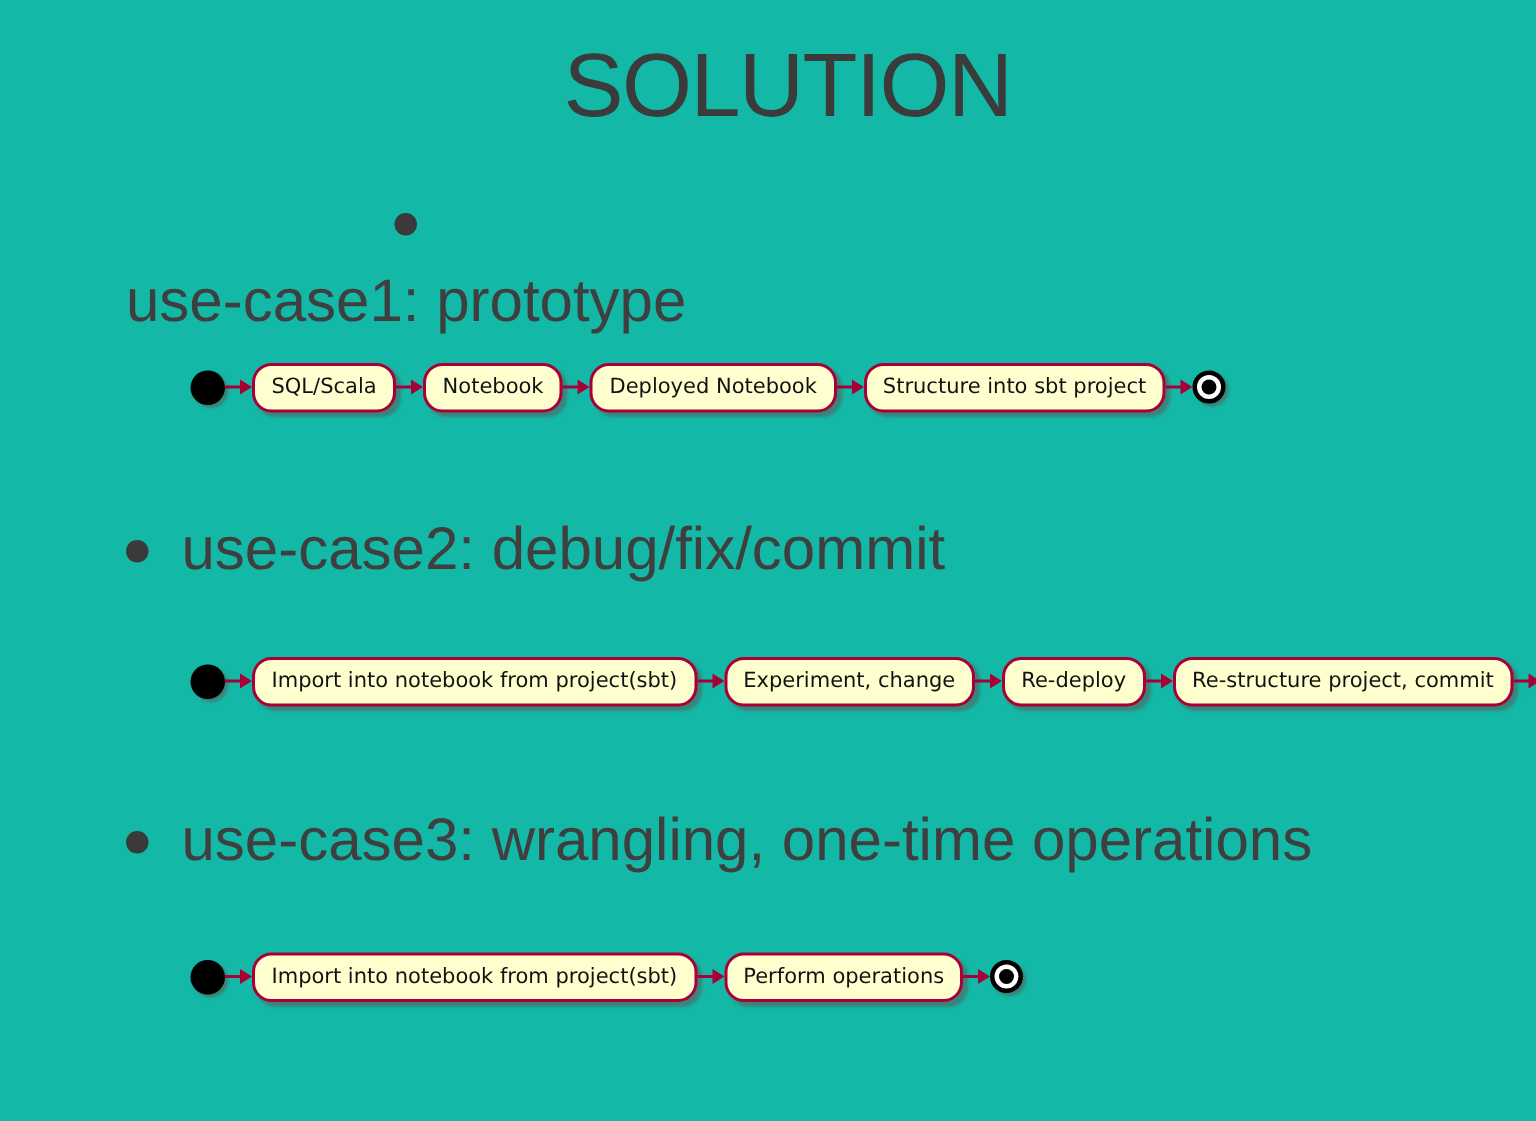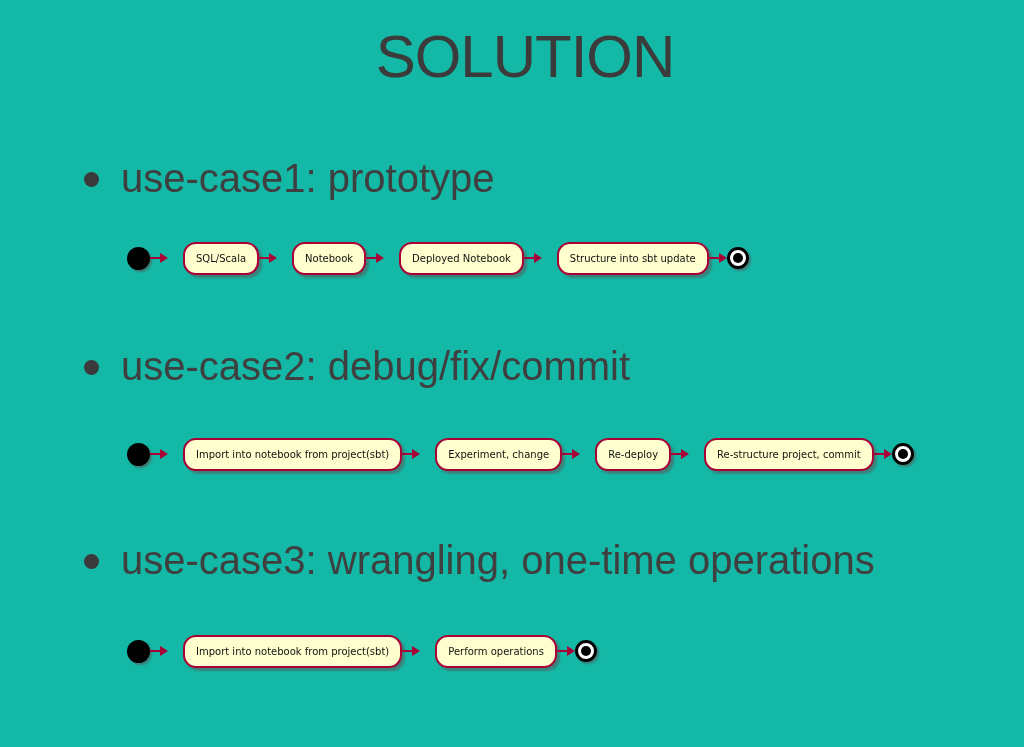--- a/index.html
+++ b/index.html
@@ -14,39 +14,39 @@
   }
   .bullet-row {
     position:absolute; left:84px; height:52px;
     display:flex; align-items:center; gap:22px;
     font-size:40px; color:var(--body-text,#3f3f3f); white-space:nowrap;
   }
   .bullet-dot {
     width:15px; height:15px; border-radius:50%;
     background:#3a3a3a; flex:none; margin-top:2px;
   }
-  .bullet-row.r1 { top:152px; }
+  .bullet-row.r1 { top:140px;flex-direction:column; }
   .bullet-row.r2 { top:340px; }
   .bullet-row.r3 { top:534px; }
 
   .diagram {
     position:absolute; left:127px; height:48px;
     display:flex; align-items:center; white-space:nowrap;
   }
   .diagram.d1 { top:234px; }
   .diagram.d2 { top:430px; }
   .diagram.d3 { top:627px; }
 
   .activity {
     background:var(--activity-fill,#fefece);
     border:2px solid var(--activity-border,#a80036);
     border-radius:13px; padding:6px 11px;
-    font-family:"DejaVu Sans", sans-serif; font-size:10px; color:#111111;
+    font-family:"DejaVu Sans", sans-serif; font-size:14px; color:#111111;
     box-shadow:3px 3px 2px rgba(90,90,90,0.55);
-    flex:none; line-height:17px;margin-left:15px;
+    flex:none; line-height:17px;
   }
   .arrow { position:relative; width:18px; height:12px; flex:none; }
   .arrow::before {
     content:""; position:absolute; left:0; top:5px; width:11px; height:2px;
     background:var(--arrow,#a80036);
   }
   .arrow::after {
     content:""; position:absolute; right:0; top:1px;
     border-left:8px solid var(--arrow,#a80036);
     border-top:5px solid transparent; border-bottom:5px solid transparent;
@@ -75,21 +75,21 @@
   </div>
   <div class="diagram d1">
       <div class="state start"></div>
       <div class="arrow"></div>
       <div class="activity">SQL/Scala</div>
       <div class="arrow"></div>
       <div class="activity">Notebook</div>
       <div class="arrow"></div>
       <div class="activity">Deployed Notebook</div>
       <div class="arrow"></div>
-      <div class="activity">Structure into sbt update</div>
+      <div class="activity">Structure into sbt project</div>
       <div class="arrow"></div>
       <div class="state end">
         <div class="end-dot"></div>
       </div>
     </div>
 
   <div class="bullet-row r2">
     <span class="bullet-dot"></span>
     <span>use-case2: debug/fix/commit</span>
   </div>

